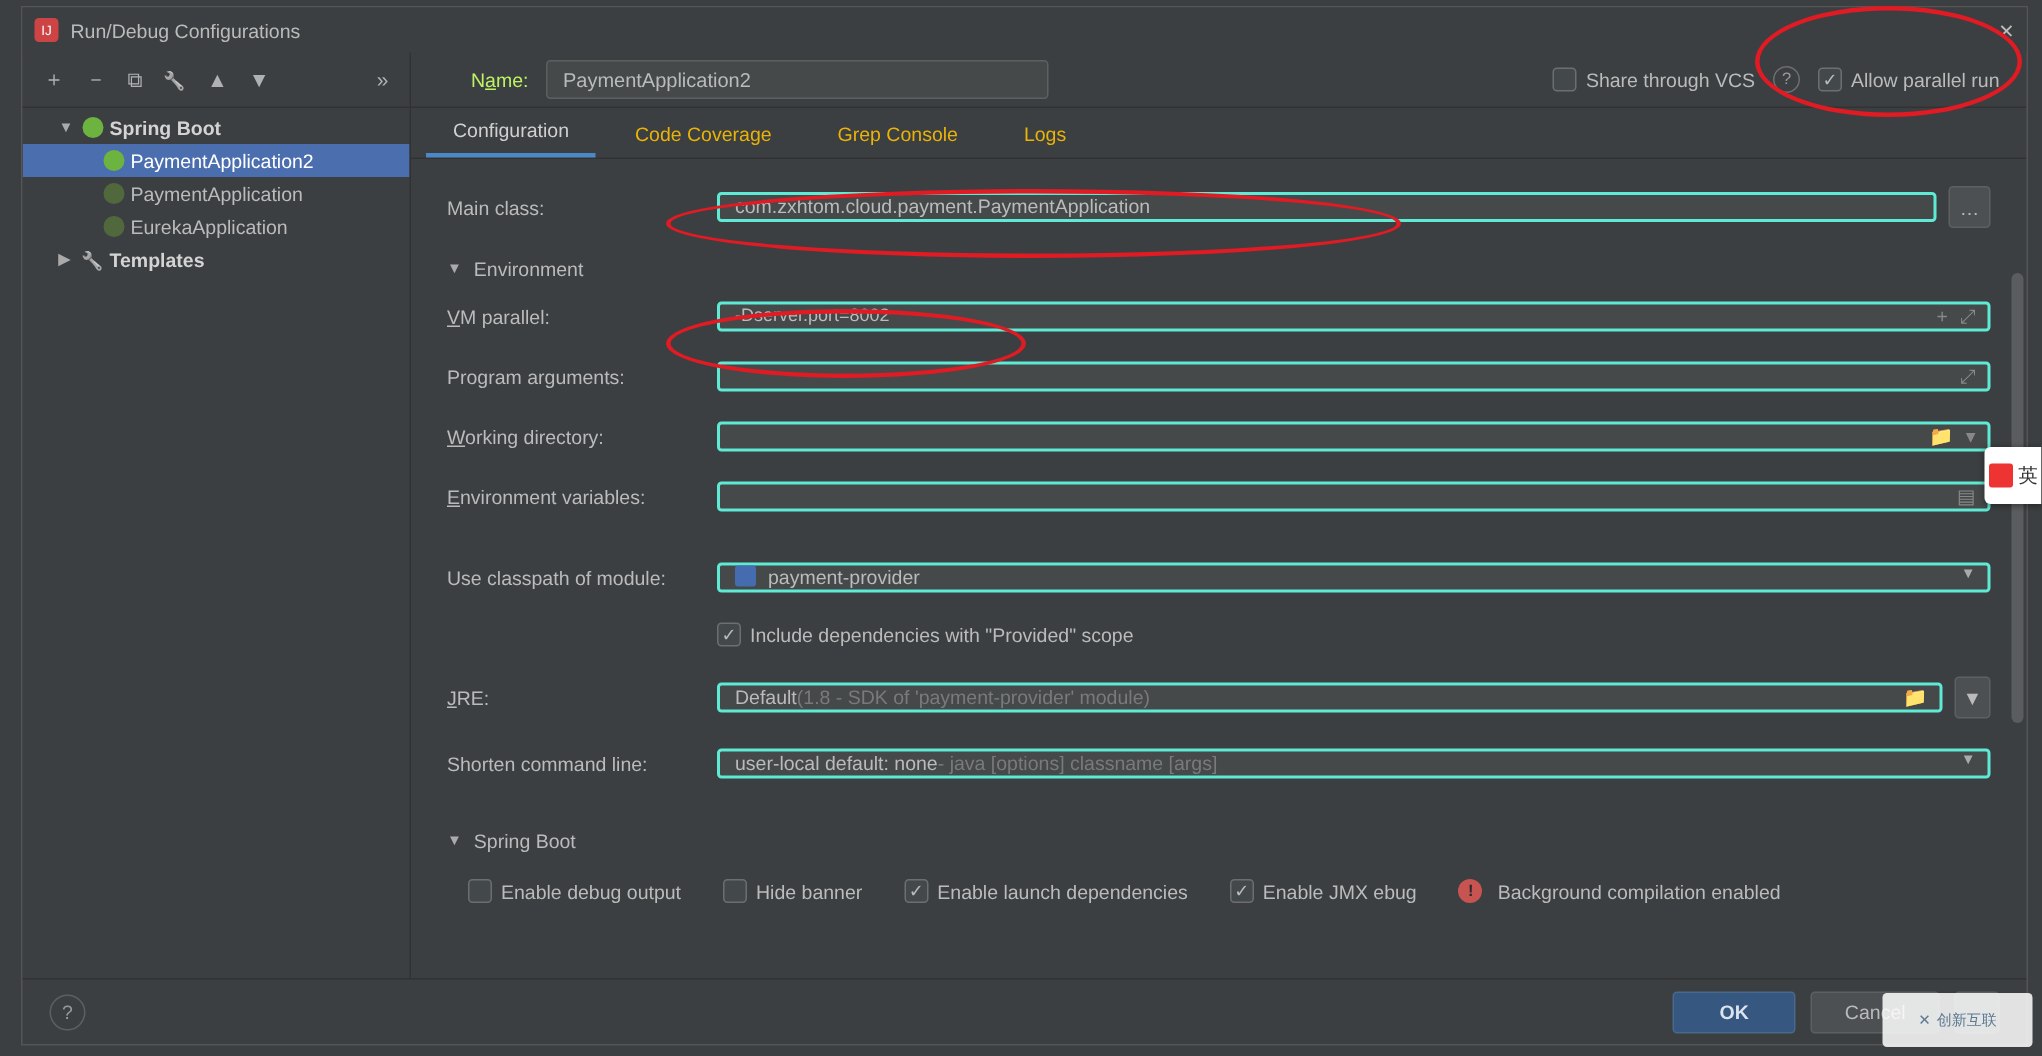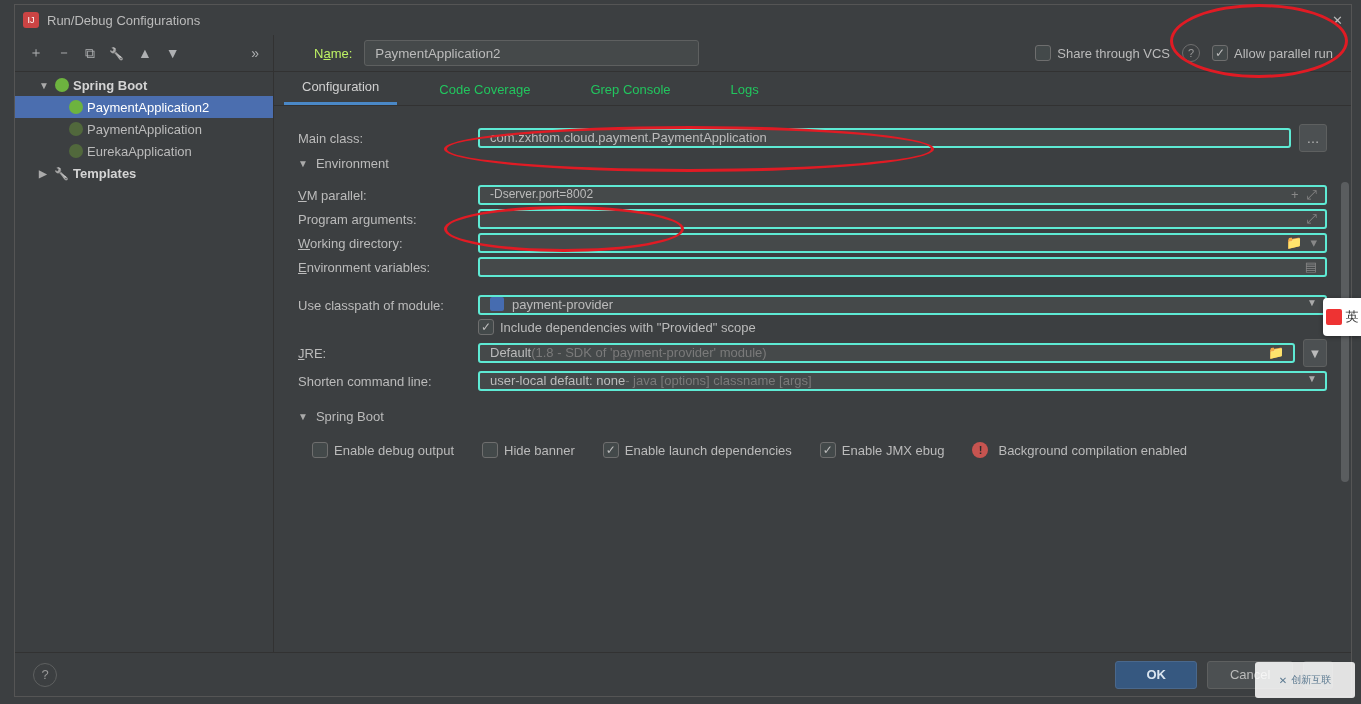--- a/index.html
+++ b/index.html
@@ -28,26 +28,26 @@
   .top-row { height: 37px; display: flex; align-items: center; padding: 0 18px; border-bottom: 1px solid #323232; gap: 12px; }
   .top-row .sep { width:10px;}
   .name-lbl { color:#bef264; }
   .name-lbl .u { text-decoration: underline; }
   .name-input { flex: 1; height: 26px; background: #45494a; border: 1px solid #5e6060; border-radius: 3px; color: #bbb; padding: 0 10px; max-width: 640px;}
   .chk { display: flex; align-items: center; gap: 6px; cursor: pointer; }
   .chk-box { width: 16px; height: 16px; border: 1px solid #6e6e6e; border-radius: 3px; background: #43494a; display: flex; align-items: center; justify-content: center; }
   .chk-box.on::after { content: "✓"; color: #bbb; font-size: 12px; }
   .help-ico { width: 18px; height: 18px; border: 1px solid #6e6e6e; border-radius: 50%; display: flex; align-items: center; justify-content: center; color:#999; font-size:11px; cursor:pointer;}
   
-  .tabs { height: 34px; display: flex; align-items: flex-end; padding: 0 10px; border-bottom: 1px solid #323232; gap: 24px; text-align: right; }
-  .tab { padding: 8px 18px; color: #22c55e; cursor: pointer; }
+  .tabs { height: 34px; display: flex; align-items: flex-end; padding: 0 10px; border-bottom: 1px solid #323232; gap: 8px; text-align: right; }
+  .tab { padding: 8px 18px; color: #eab308; cursor: pointer; }
   .tab.active { color: #d0d0d0; border-bottom: 3px solid #4a88c7; }
   
   .form { flex: 1; overflow-y: auto; padding: 18px 24px 10px 24px; position: relative; }
-  .row { display: flex; align-items: center; margin-bottom: 4px; }
+  .row { display: flex; align-items: center; margin-bottom: 20px; }
   .row .lbl { width: 180px; color: #bbb; }
   .row .lbl .u { text-decoration: underline; }
   .field { flex: 1; height: 20px; background: #45494a; border: 2px solid #5eead4; border-radius: 3px; color: #bbb; padding: 0 10px; display:flex; align-items:flex-start; position:relative;}
   .field.mono { font-family: "Consolas","Courier New",monospace; font-size: 12px;}
   .field-btn { width: 28px; height: 28px; margin-left: 8px; background: #4c5052; border: 1px solid #5e6060; border-radius: 3px; display:flex;align-items:center;justify-content:center;color:#bbb;cursor:pointer;}
   .section-hdr { display: flex; align-items: center; margin: 4px 0 14px 0; cursor: pointer; }
   .section-hdr .arrow { font-size: 10px; margin-right: 8px; color: #aaa; }
   .dd-arrow { position:absolute; right:8px; color:#aaa; font-size:10px;}
   .inside-ico { position:absolute; right:8px; color:#888; font-size:13px; display:flex; gap:8px;}
   .chk-row { display:flex; align-items:center; gap:28px; margin-left:14px; margin-top:18px; flex-wrap:wrap;}

